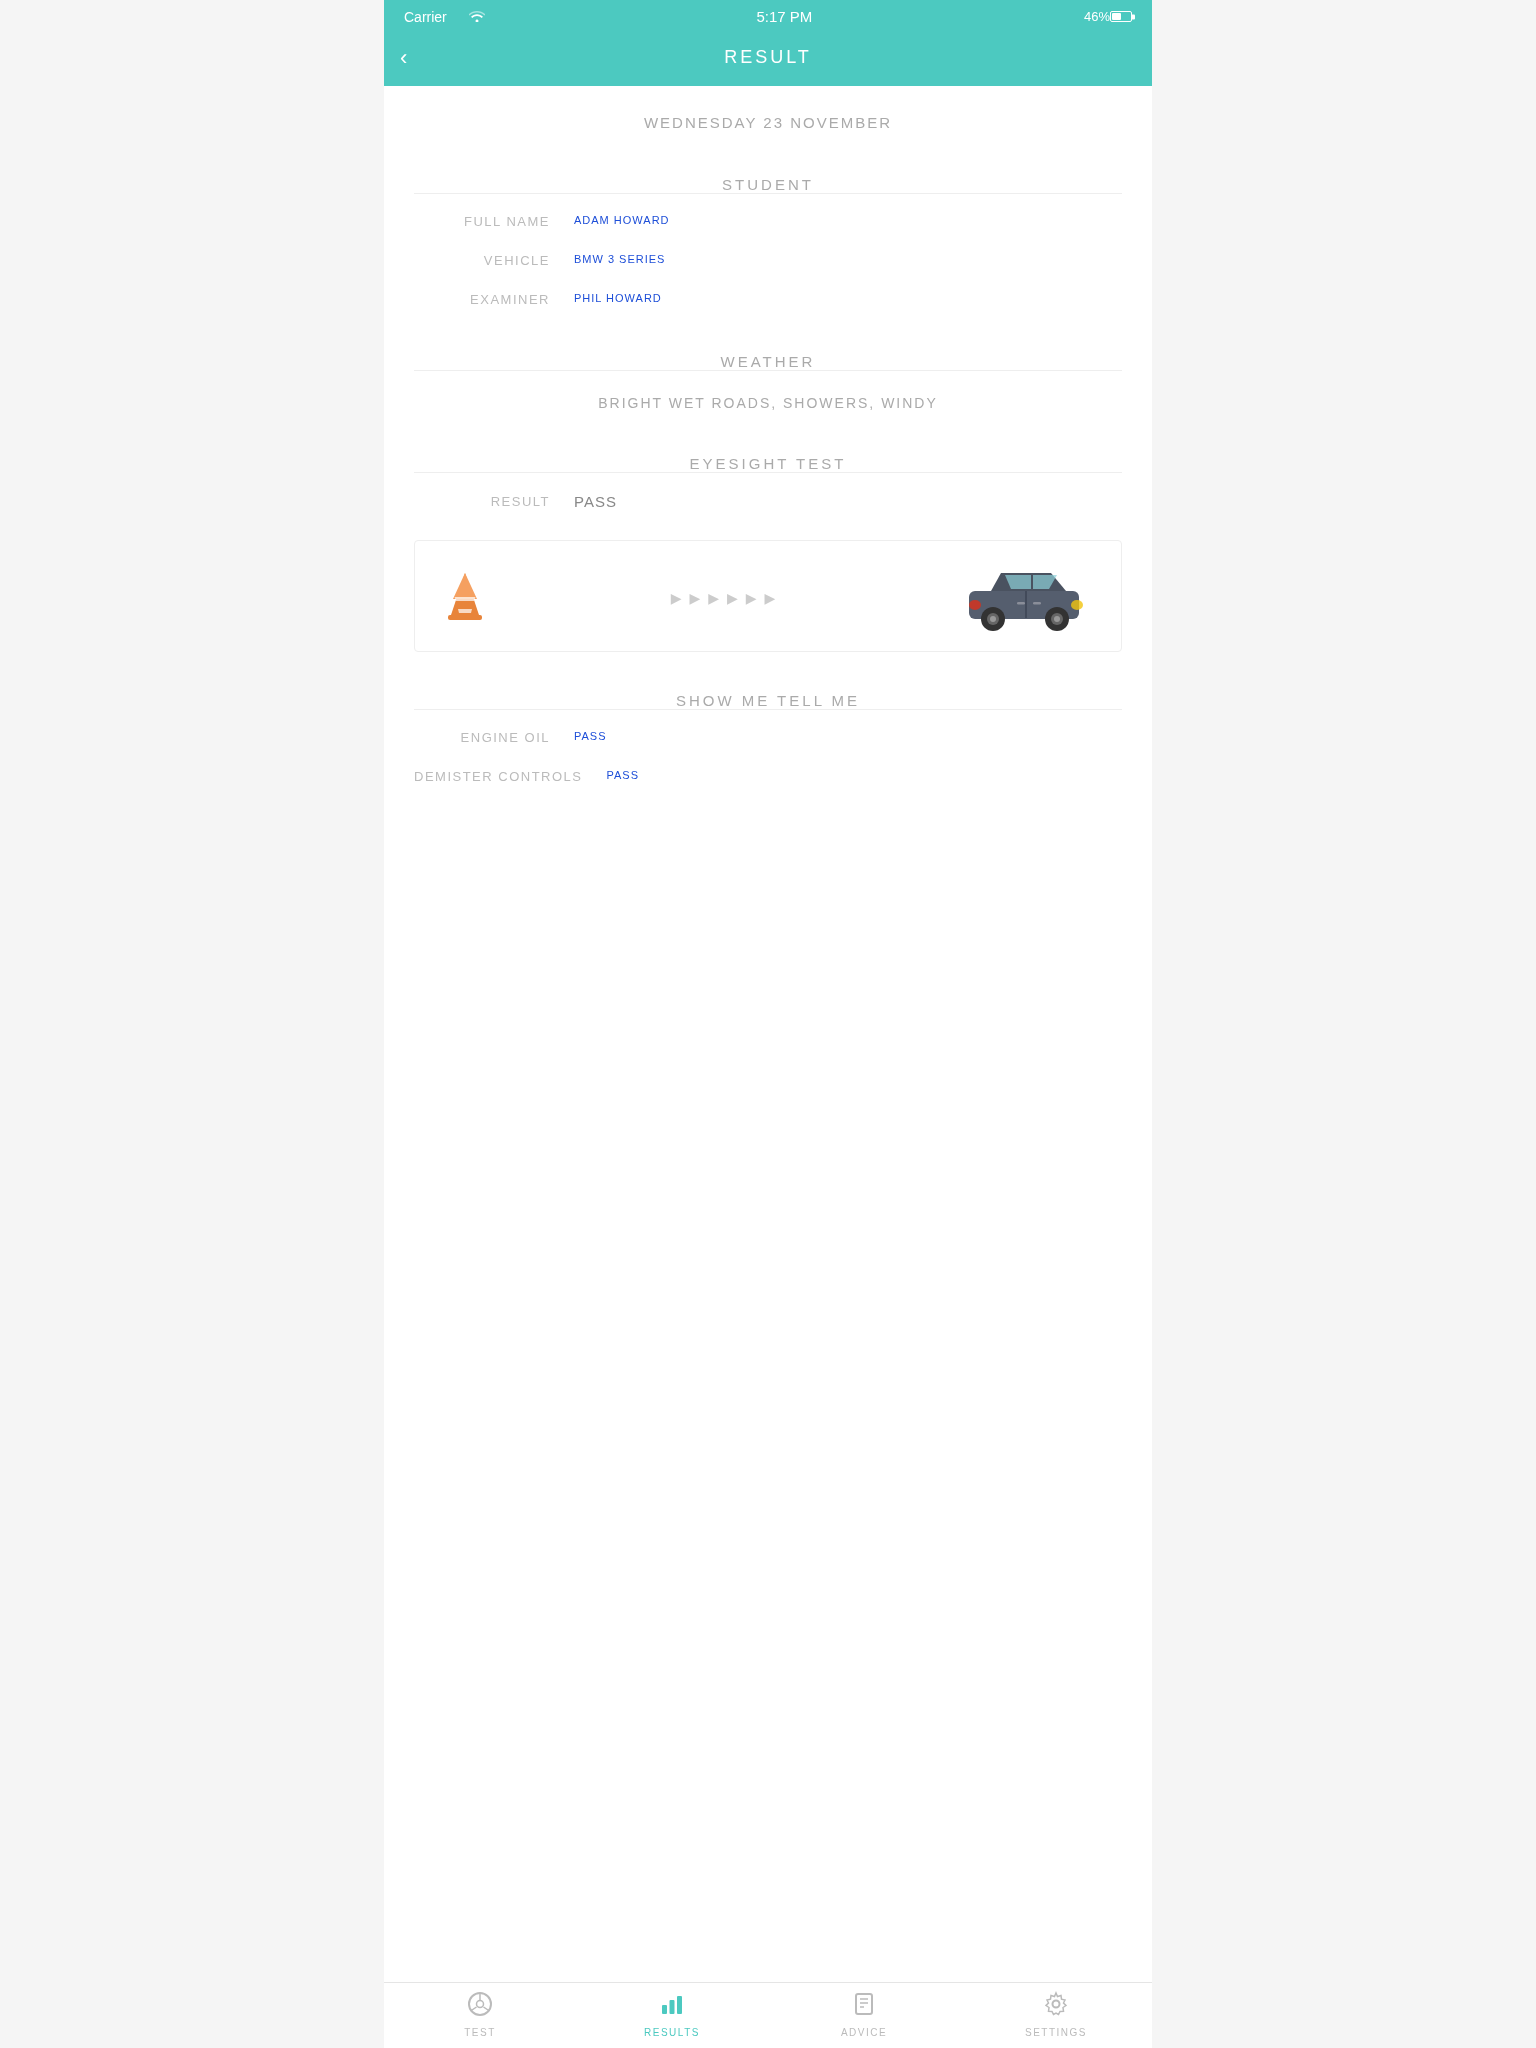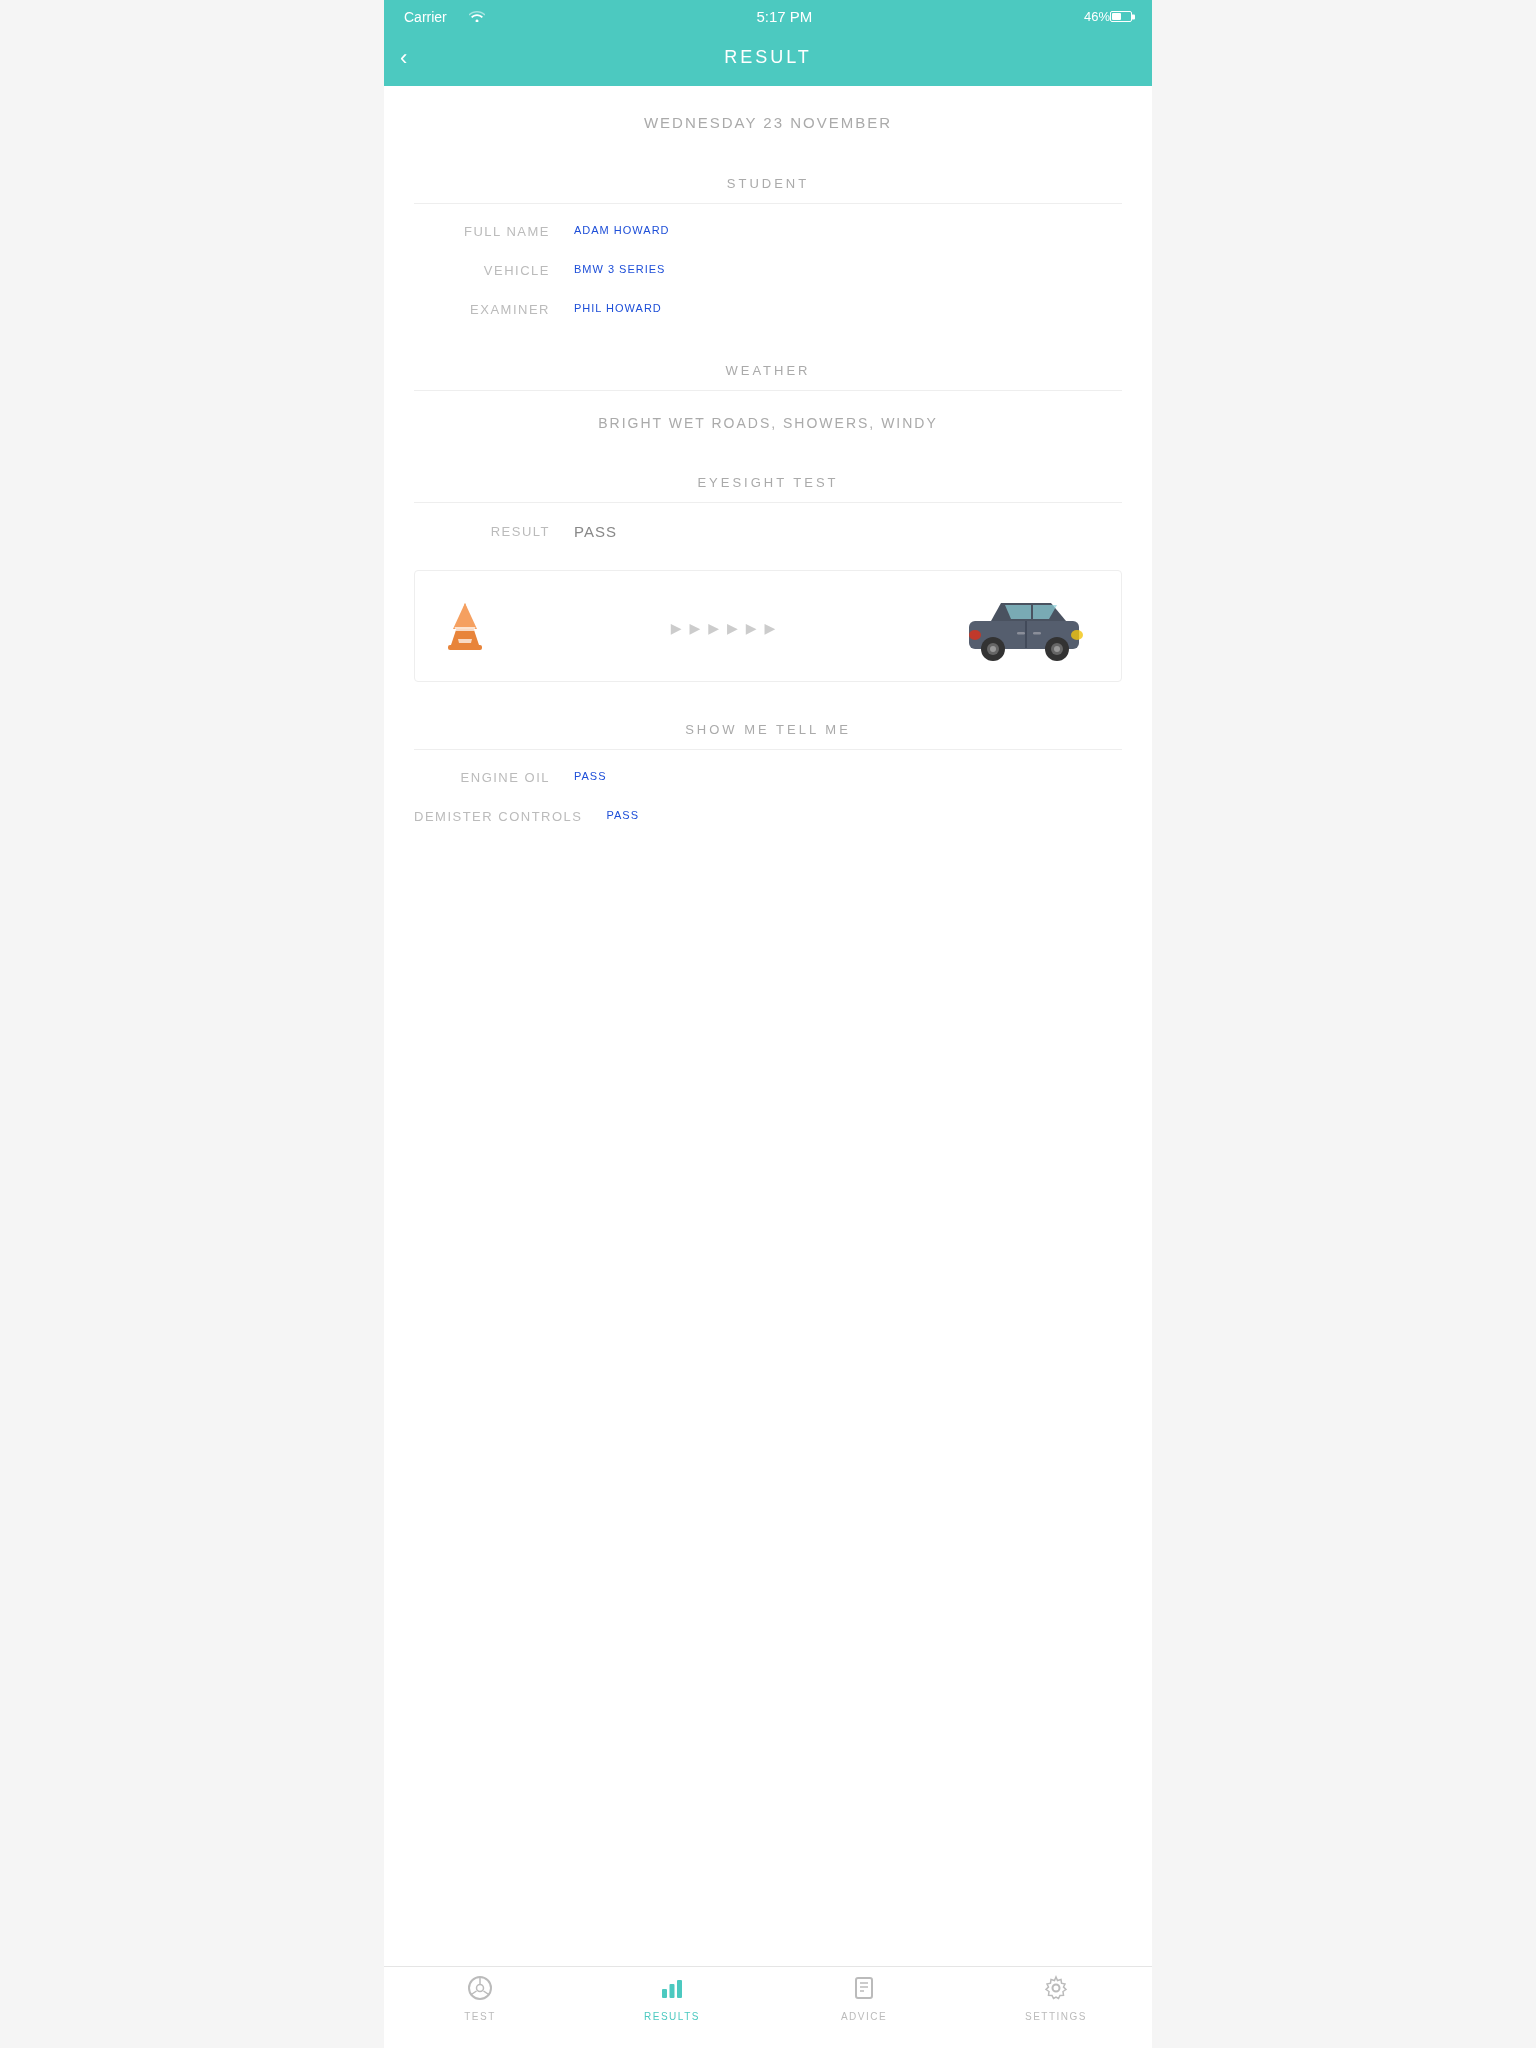--- a/index.html
+++ b/index.html
@@ -143,26 +143,25 @@
       letter-spacing: 2px;
       color: #aaa;
       font-weight: 400;
     }
 
     
     .section {
       padding: 24px 30px 10px;
     }
     .section-title {
-      font-size: 13px;
+      font-size: 15px;
       letter-spacing: 3px;
       color: #aaa;
       font-weight: 300;
       text-align: center;
-      padding-bottom: 12px;
       border-bottom: 1px solid #eee;
       margin-bottom: 8px;
     }
 
     
     .info-row {
       display: flex;
       padding: 12px 0;
       align-items: flex-start;
     }
@@ -255,21 +254,21 @@
     }
 
     
     .smtm-section {
       padding: 24px 30px 10px;
     }
 
     
     .tab-bar {
       position: fixed;
-      bottom: 16px;
+      bottom: 0;
       left: 50%;
       transform: translateX(-50%);
       width: 100%;
       max-width: 768px;
       background: white;
       border-top: 1px solid #e5e5e5;
       display: flex;
       justify-content: space-around;
       padding: 8px 0 10px;
     }

